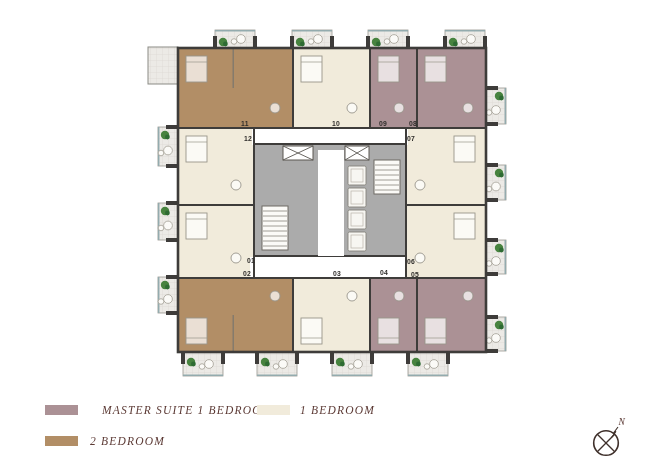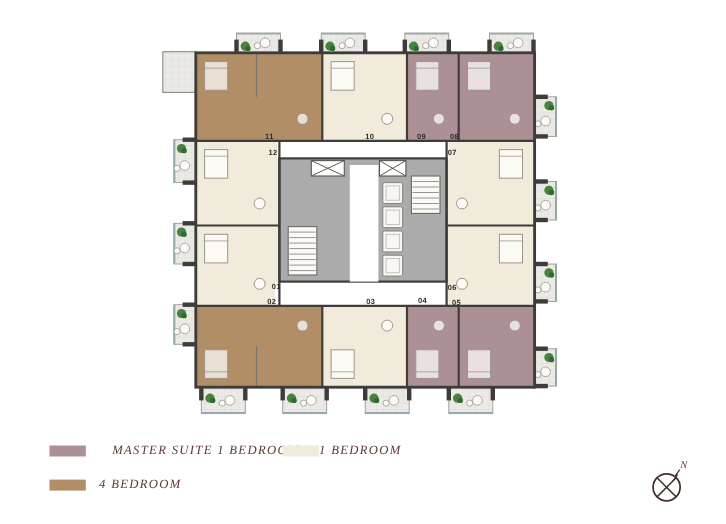--- a/index.html
+++ b/index.html
@@ -16,21 +16,21 @@
   .stair{fill:#fbfaf7;stroke:#6e6b64;stroke-width:1}
   .tread{stroke:#8a867e;stroke-width:0.8}
   .cabin{fill:#f7f6f2;stroke:#85827b;stroke-width:0.9}
   .cabin-inner{fill:none;stroke:#b7b3aa;stroke-width:0.7}
   .walls{stroke:var(--wall,#3e3c3a);fill:none}
   .unit-num{font:bold 6.8px "Liberation Sans",sans-serif;fill:var(--unit-label,#2e2c2a);letter-spacing:.3px}
   .legend-item{position:absolute;display:flex;align-items:center;height:14px}
   .swatch{width:33px;height:10px;display:inline-block;flex:0 0 auto}
   .legend-label{font:italic 11.5px "Liberation Serif",serif;color:var(--legend-text,#5c3a35);letter-spacing:1.2px;white-space:nowrap}
   .gapA{margin-left:24px}
-  .gapB{}
+  .gapB{margin-left:10px}
   .gapC{margin-left:12px}
   .compass{position:absolute;left:582px;top:412px}
   .compass-stroke{stroke:#3f302b;fill:none}
   .compass-n{font:italic 9.5px "Liberation Serif",serif;fill:var(--legend-text,#5c3a35)}
 </style>
 </head>
 <body>
 
 <svg class="plan-svg" width="660" height="400" viewBox="0 0 660 400">
   <defs>
@@ -355,21 +355,21 @@
   <div class="legend-item" style="left:45px;top:403px">
     <span class="swatch" style="background: rgb(171, 145, 149);"></span>
     <span class="legend-label gapA">MASTER SUITE 1 BEDROOM</span>
   </div>
   <div class="legend-item" style="left:257px;top:403px">
     <span class="swatch" style="background: rgb(241, 235, 219);"></span>
     <span class="legend-label gapB">1 BEDROOM</span>
   </div>
   <div class="legend-item" style="left:45px;top:434px">
     <span class="swatch" style="background: rgb(178, 142, 102);"></span>
-    <span class="legend-label gapC">4  BEDROOM</span>
+    <span class="legend-label gapC">2  BEDROOM</span>
   </div>
 </div>
 
 <svg class="compass" width="60" height="52" viewBox="0 0 60 52">
   <circle class="compass-stroke" cx="24" cy="31" r="12.3" stroke-width="1.6"></circle>
   <line class="compass-stroke" x1="15.3" y1="22.3" x2="32.7" y2="39.7" stroke-width="1.3"></line>
   <line class="compass-stroke" x1="32.7" y1="22.3" x2="15.3" y2="39.7" stroke-width="1.3"></line>
   <path class="compass-stroke" d="M29.5,25.5 L34,19.5 L31.5,21 L36,15" stroke-width="1.1"></path>
   <text class="compass-n" x="36.5" y="13">N</text>
 </svg>

